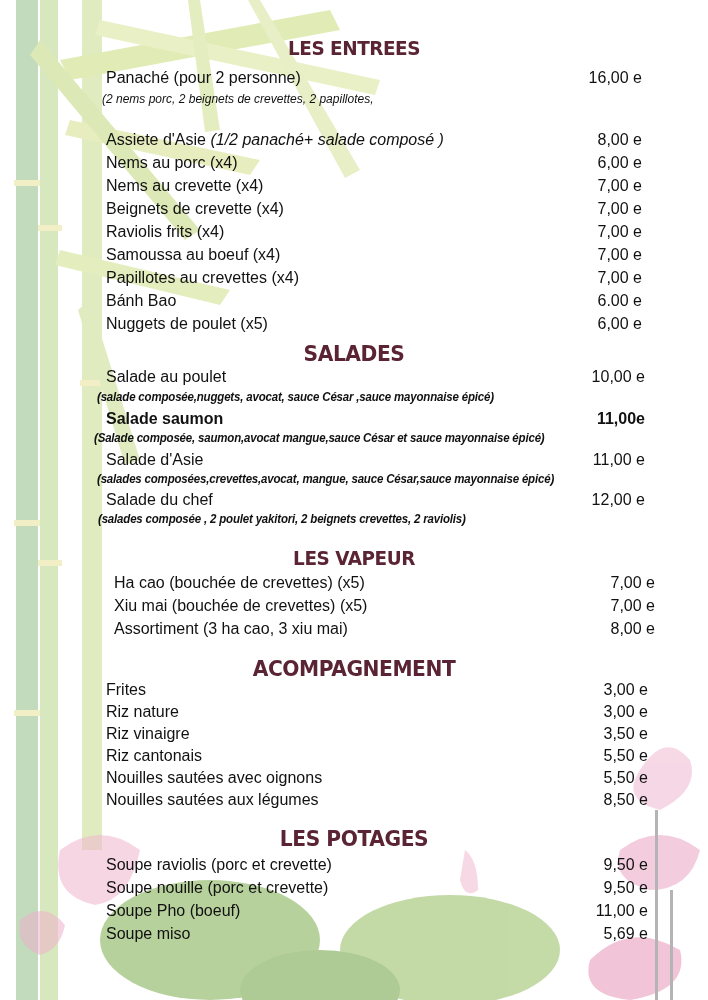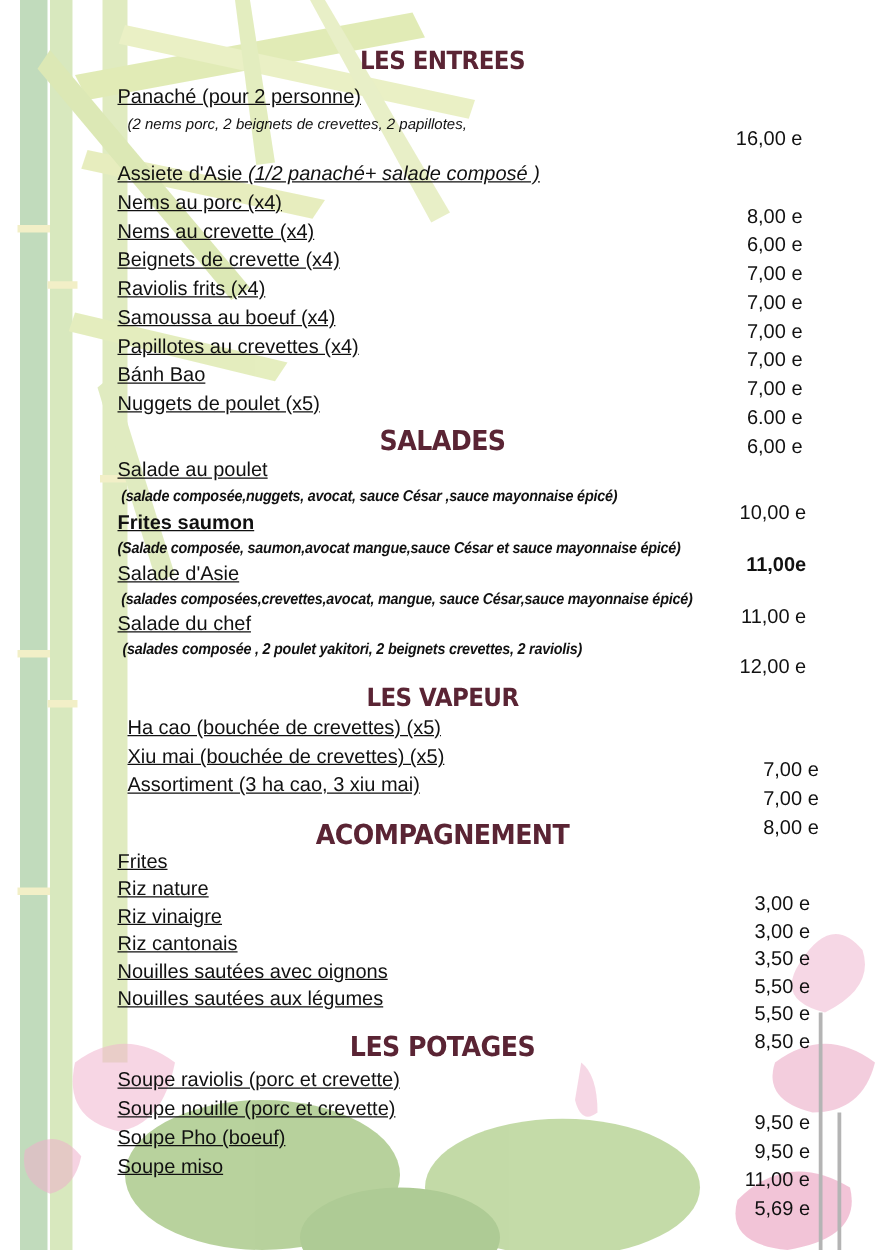--- a/index.html
+++ b/index.html
@@ -3,22 +3,22 @@
 <meta charset="utf-8">
 <style>
   html, body { margin:0; padding:0; }
   body { width:708px; height:1000px; background:#ffffff; position:relative; overflow:hidden;
          font-family:"Liberation Sans", sans-serif; color:#111; }
   .bg { position:absolute; inset:0; z-index:0; pointer-events:none; }
   .page { position:absolute; inset:0; z-index:1; }
   .heading { position:absolute; left:0; width:708px; text-align:center; font-family:"DejaVu Sans", sans-serif;
              font-weight:bold; font-size:20px; color:#5a2434; letter-spacing:-0.5px; transform:scaleX(0.92); }
   .row { position:absolute; font-size:16px; line-height:18px; white-space:nowrap; }
-  .row .name { position:absolute; left:0;text-decoration:underline; }
-  .row .price { position:absolute; right:0; text-align:center;margin-top:34px; }
+  .row .name { position:absolute; left:12px; }
+  .row .price { position:absolute; right:0; text-align:center; }
   .desc { position:absolute; font-size:12px; font-style:italic; white-space:nowrap; line-height:18px; }
   .sdesc { position:absolute; font-size:12.5px; font-style:italic; font-weight:bold; white-space:nowrap; line-height:16px; letter-spacing:-0.2px; transform-origin:left; transform:scaleX(0.92); }
   .bold { font-weight:bold; }
   .ital { font-style:italic; }
 </style>
 </head>
 <body>
 
 <svg class="bg" width="708" height="1000" viewBox="0 0 708 1000">
   <g opacity="0.55">
@@ -106,21 +106,21 @@
 
   <div class="heading" style="top:341px; font-size:22px;">SALADES</div>
 
   <div class="row" style="top:368px; left:94px; width:551px;">
     <span class="name">Salade au poulet</span>
     <span class="price">10,00 e</span>
   </div>
   <div class="sdesc" style="top:389px; left:97px;">(salade composée,nuggets, avocat, sauce César ,sauce mayonnaise épicé)</div>
 
   <div class="row bold" style="top:410px; left:94px; width:551px;">
-    <span class="name">Frites saumon</span>
+    <span class="name">Salade saumon</span>
     <span class="price">11,00e</span>
   </div>
   <div class="sdesc" style="top:430px; left:94px;">(Salade composée, saumon,avocat mangue,sauce César et sauce mayonnaise épicé)</div>
 
   <div class="row" style="top:451px; left:94px; width:551px;">
     <span class="name">Salade d'Asie</span>
     <span class="price">11,00 e</span>
   </div>
   <div class="sdesc" style="top:471px; left:97px;">(salades composées,crevettes,avocat, mangue, sauce César,sauce mayonnaise épicé)</div>
 

